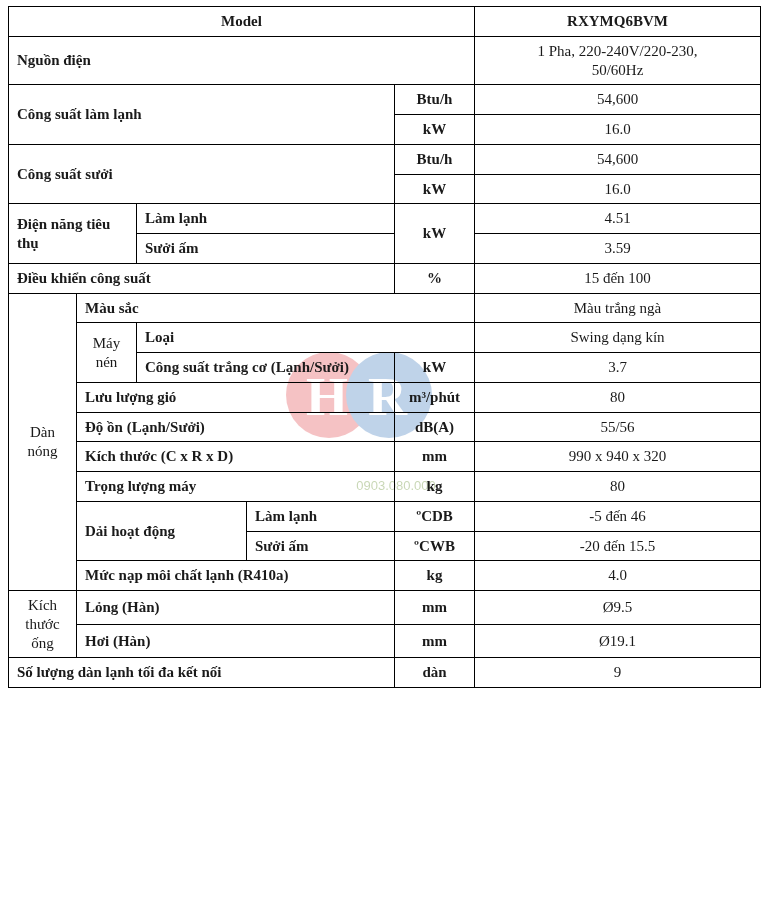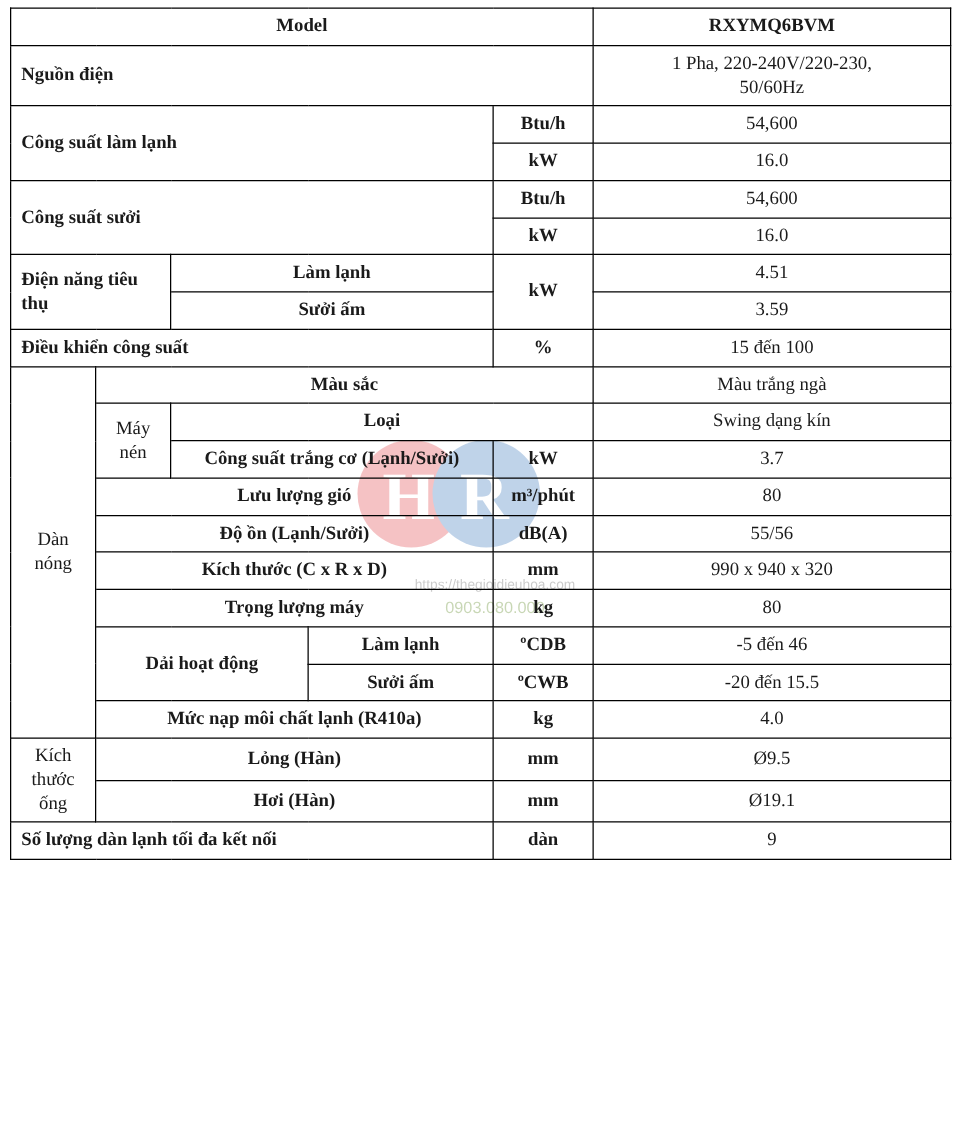--- a/index.html
+++ b/index.html
@@ -37,21 +37,21 @@
     line-height: 1.25;
     vertical-align: middle;
     background: transparent;
   }
   .c-label {
     font-weight: bold;
     text-align: left;
   }
   .c-sub {
     font-weight: bold;
-    text-align: center;
+    text-align: left;
   }
   .c-unit {
     font-weight: bold;
     text-align: center;
   }
   .c-val {
     text-align: center;
     margin-top: 16px;
   }
   .c-head {
@@ -145,21 +145,20 @@
 <body>
 
 <div class="sheet">
 
   <div class="watermark">
     <div class="wm-inner">
       <div class="wm-circle red"></div>
       <div class="wm-circle blue"></div>
       <div class="wm-letter h">H</div>
       <div class="wm-letter r">R</div>
-      <div class="wm-url">https://thegioidieuhoa.com</div>
       <div class="wm-phone">0903.080.000</div>
     </div>
   </div>
 
   <table class="spec">
     <colgroup>
       <col style="width:68px">
       <col style="width:60px">
       <col style="width:110px">
       <col style="width:148px">

